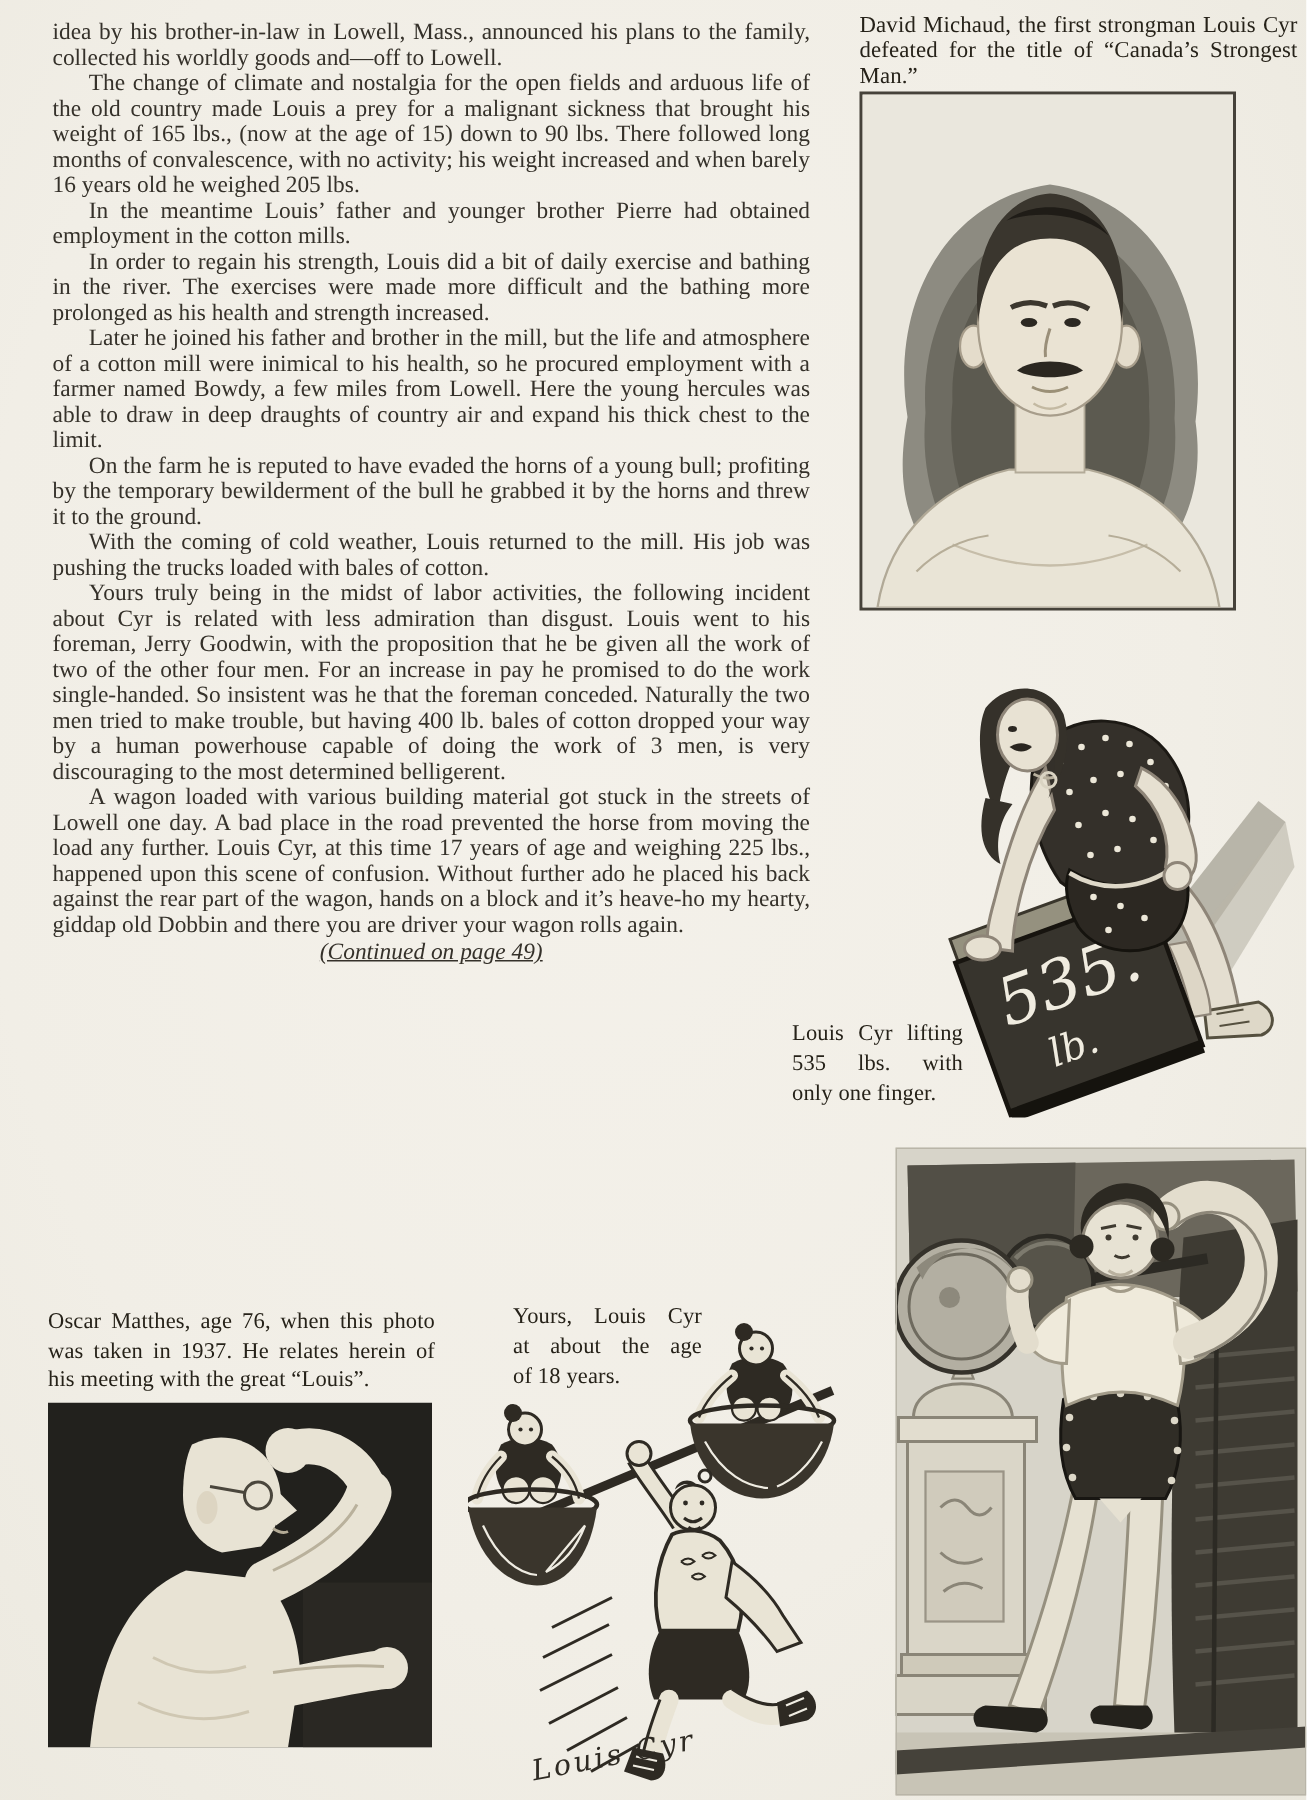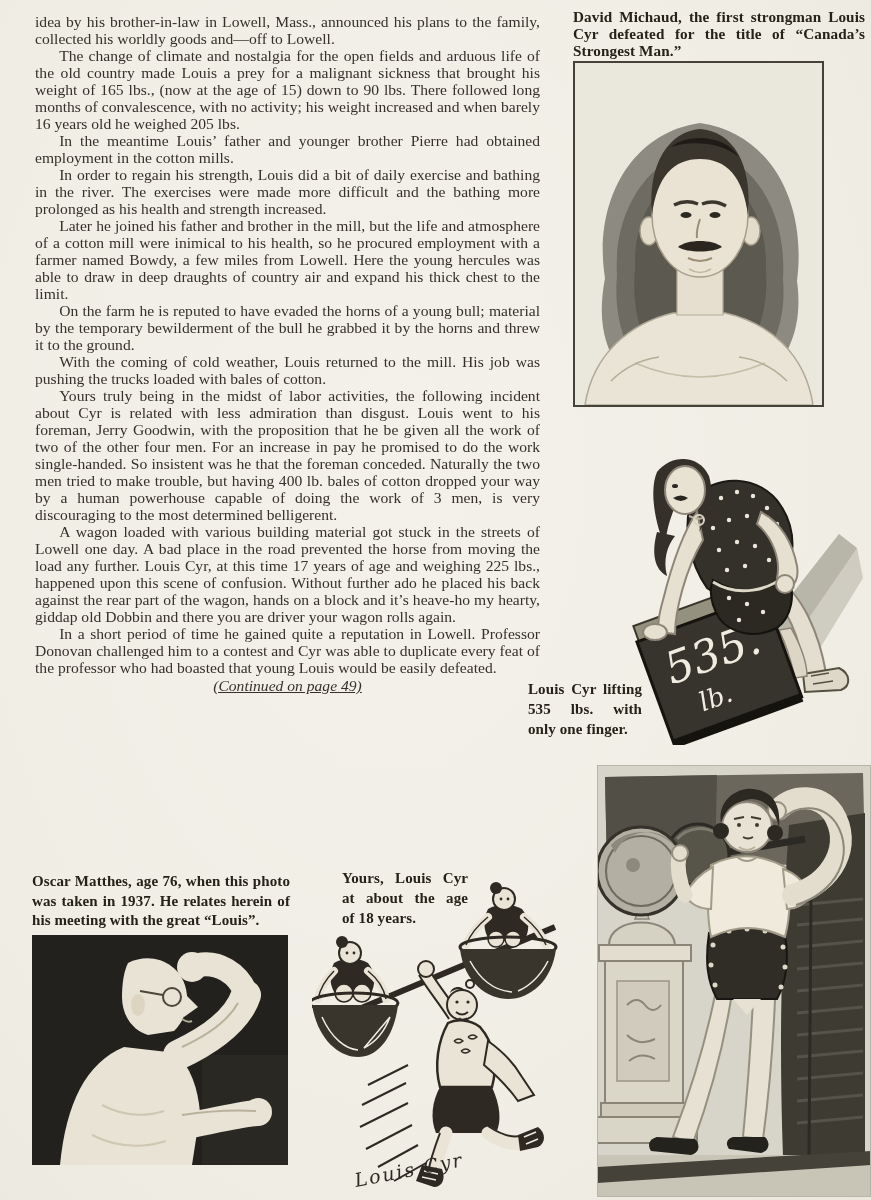--- a/index.html
+++ b/index.html
@@ -12,21 +12,21 @@
   
   .col-left{
     position:absolute; left:35px; top:13px; width:505px;
     font-size:15.6px; line-height:17px; text-align:justify;
   }
   .col-left p{margin:0; text-indent:1.55em;}
   .col-left p.noindent{text-indent:0;}
   .continued{ text-align:center; font-style:italic; text-indent:0 !important; margin-top:1px !important;text-decoration:underline;}
   
   .cap{
-    position:absolute; font-weight:bold; font-size:15px; line-height:19.5px;
+    position:absolute; font-weight:normal; font-size:15px; line-height:19.5px;
     text-align:justify; color:#262219; letter-spacing:.1px;
   }
   .cap-michaud{ left:573px; top:8px; width:292px; line-height:17px; font-size:15.2px;}
   .cap-finger{ left:528px; top:679px; width:114px; line-height:20px;}
   .cap-matthes{ left:32px; top:872px; width:258px;}
   .cap-age18{ left:342px; top:868px; width:126px; line-height:20px;}
   .jl{ text-align:justify; text-align-last:justify;}
   
   .fig{ position:absolute;}
   .fig svg{ display:block; width:100%; height:100%;}
@@ -42,25 +42,24 @@
 <body>
 
 <div id="page">
 
   <div class="col-left">
     <p class="noindent">idea by his brother-in-law in Lowell, Mass., announced his plans to the family, collected his worldly goods and—off to Lowell.</p>
     <p>The change of climate and nostalgia for the open fields and arduous life of the old country made Louis a prey for a malignant sickness that brought his weight of 165 lbs., (now at the age of 15) down to 90 lbs.  There followed long months of convalescence, with no activity; his weight increased and when barely 16 years old he weighed 205 lbs.</p>
     <p>In the meantime Louis’ father and younger brother Pierre had obtained employment in the cotton mills.</p>
     <p>In order to regain his strength, Louis did a bit of daily exercise and bathing in the river.  The exercises were made more difficult and the bathing more prolonged as his health and strength increased.</p>
     <p>Later he joined his father and brother in the mill, but the life and atmosphere of a cotton mill were inimical to his health, so he procured employment with a farmer named Bowdy, a few miles from Lowell. Here the young hercules was able to draw in deep draughts of country air and expand his thick chest to the limit.</p>
-    <p>On the farm he is reputed to have evaded the horns of a young bull; material by the temporary bewilderment of the bull he grabbed it by the horns and threw it to the ground.</p>
+    <p>On the farm he is reputed to have evaded the horns of a young bull; profiting by the temporary bewilderment of the bull he grabbed it by the horns and threw it to the ground.</p>
     <p>With the coming of cold weather, Louis returned to the mill.  His job was pushing the trucks loaded with bales of cotton.</p>
     <p>Yours truly being in the midst of labor activities, the following incident about Cyr is related with less admiration than disgust.  Louis went to his foreman, Jerry Goodwin, with the proposition that he be given all the work of two of the other four men.  For an increase in pay he promised to do the work single-handed.  So insistent was he that the foreman conceded.  Naturally the two men tried to make trouble, but having 400 lb. bales of cotton dropped your way by a human powerhouse capable of doing the work of 3 men, is very discouraging to the most determined belligerent.</p>
     <p>A wagon loaded with various building material got stuck in the streets of Lowell one day.  A bad place in the road prevented the horse from moving the load any further. Louis Cyr, at this time 17 years of age and weighing 225 lbs., happened upon this scene of confusion. Without further ado he placed his back against the rear part of the wagon, hands on a block and it’s heave-ho my hearty, giddap old Dobbin and there you are driver your wagon rolls again.</p>
-    <p>In a short period of time he gained quite a reputation in Lowell. Professor Donovan challenged him to a contest and Cyr was able to duplicate every feat of the professor who had boasted that young Louis would be easily defeated.</p>
     <p class="continued">(Continued on page 49)</p>
   </div>
 
   <div class="cap cap-michaud">David Michaud, the first strongman Louis Cyr defeated for the title of “Canada’s Strongest Man.”</div>
 
   <div class="fig frame-michaud">
     <svg viewBox="0 0 247 342" xmlns="http://www.w3.org/2000/svg">
       <rect width="247" height="342" fill="#eae7dd"></rect>
 
       <path d="M30,215 C18,140 55,70 125,60 C196,70 232,140 222,218 C228,262 214,286 204,302 L42,302 C30,282 22,258 30,215 Z" fill="#8d8b81"></path>

